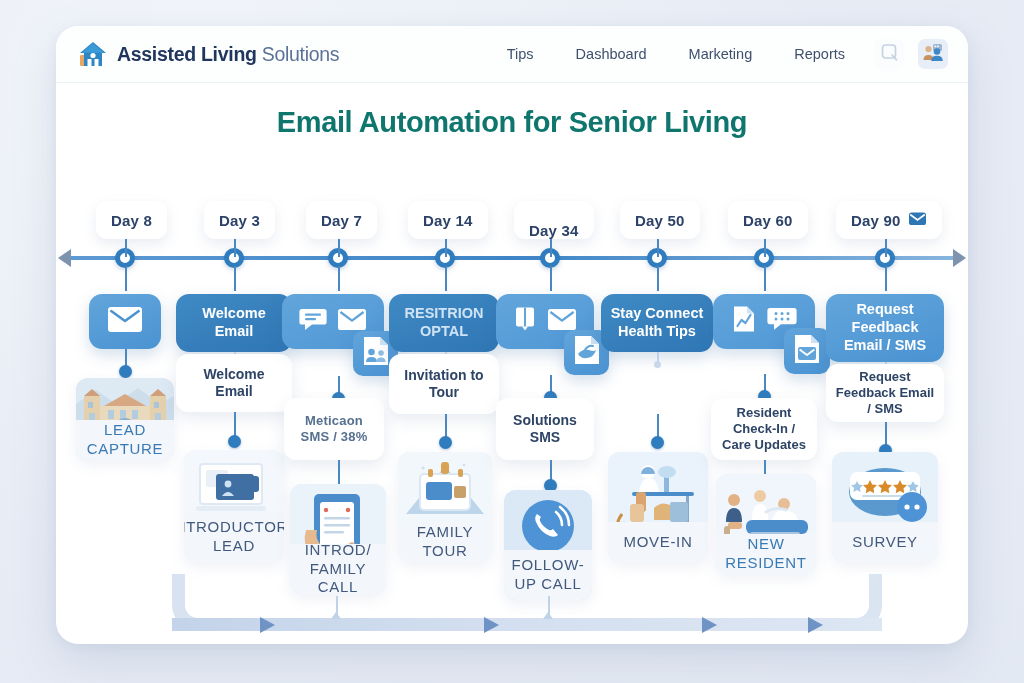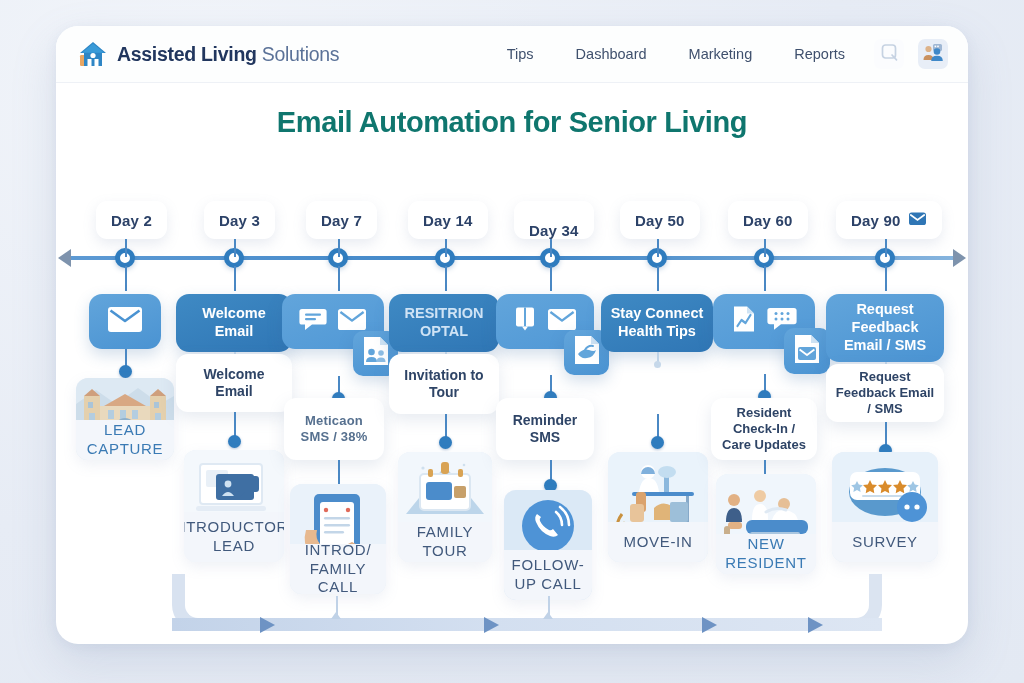--- a/index.html
+++ b/index.html
@@ -206,21 +206,21 @@
           </span>
         </div>
       </div>
     </div>
 
     <div class="page-title">Email Automation for Senior Living</div>
 
     <div class="canvas">
 
       <div class="chip" style="left:40px;  top:45px;">
-        <span class="chip-label">Day 2</span>
+        <span class="chip-label">Day 8</span>
       </div>
       <div class="chip" style="left:148px; top:45px;">
         <span class="chip-label">Day 3</span>
       </div>
       <div class="chip" style="left:250px; top:45px;">
         <span class="chip-label">Day 7</span>
       </div>
       <div class="chip" style="left:352px; top:45px;">
         <span class="chip-label">Day 14</span>
       </div>
@@ -447,21 +447,21 @@
             <path d="M20 2 l8 8 h-8 z" fill="#cfe3f4"></path>
             <path d="M7 20 q5-6 11-4 q5 2 7 0 q-2 7-9 8 q-6 1-9-4 z" fill="#62a5db"></path>
             <path d="M14 16 q3-5 8-4" fill="none" stroke="#62a5db" stroke-width="2" stroke-linecap="round"></path>
           </svg>
         </span>
       </div>
       <div class="conn" style="left:494px; top:219px; height:22px;"></div>
       <div class="conn-dot" style="left:494px; top:235px;"></div>
 
       <div class="wcard" style="left:440px; top:242px; width:98px; height:62px;">
-        <span>Reminder SMS</span>
+        <span>Solutions SMS</span>
       </div>
       <div class="conn" style="left:494px; top:304px; height:26px;"></div>
       <div class="conn-dot" style="left:494px; top:323px;"></div>
 
       <div class="thumb" style="left:448px; top:334px; width:88px; height:110px;">
         <span class="thumb-art">
           <svg width="88" height="110" viewBox="0 0 88 110">
             <rect width="88" height="110" fill="#dbe9f6"></rect>
             <circle cx="44" cy="36" r="26" fill="#4e93d6"></circle>
             <path d="M33 24 q-3 3-1 8 q4 10 14 14 q5 2 8-1 l-5-6 q-2 2-4 1 q-6-3-9-9 q-1-2 1-4 z" fill="#ffffff"></path>

